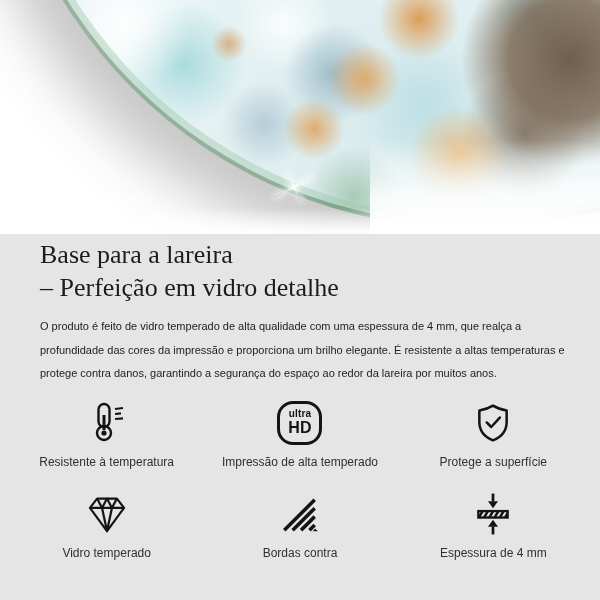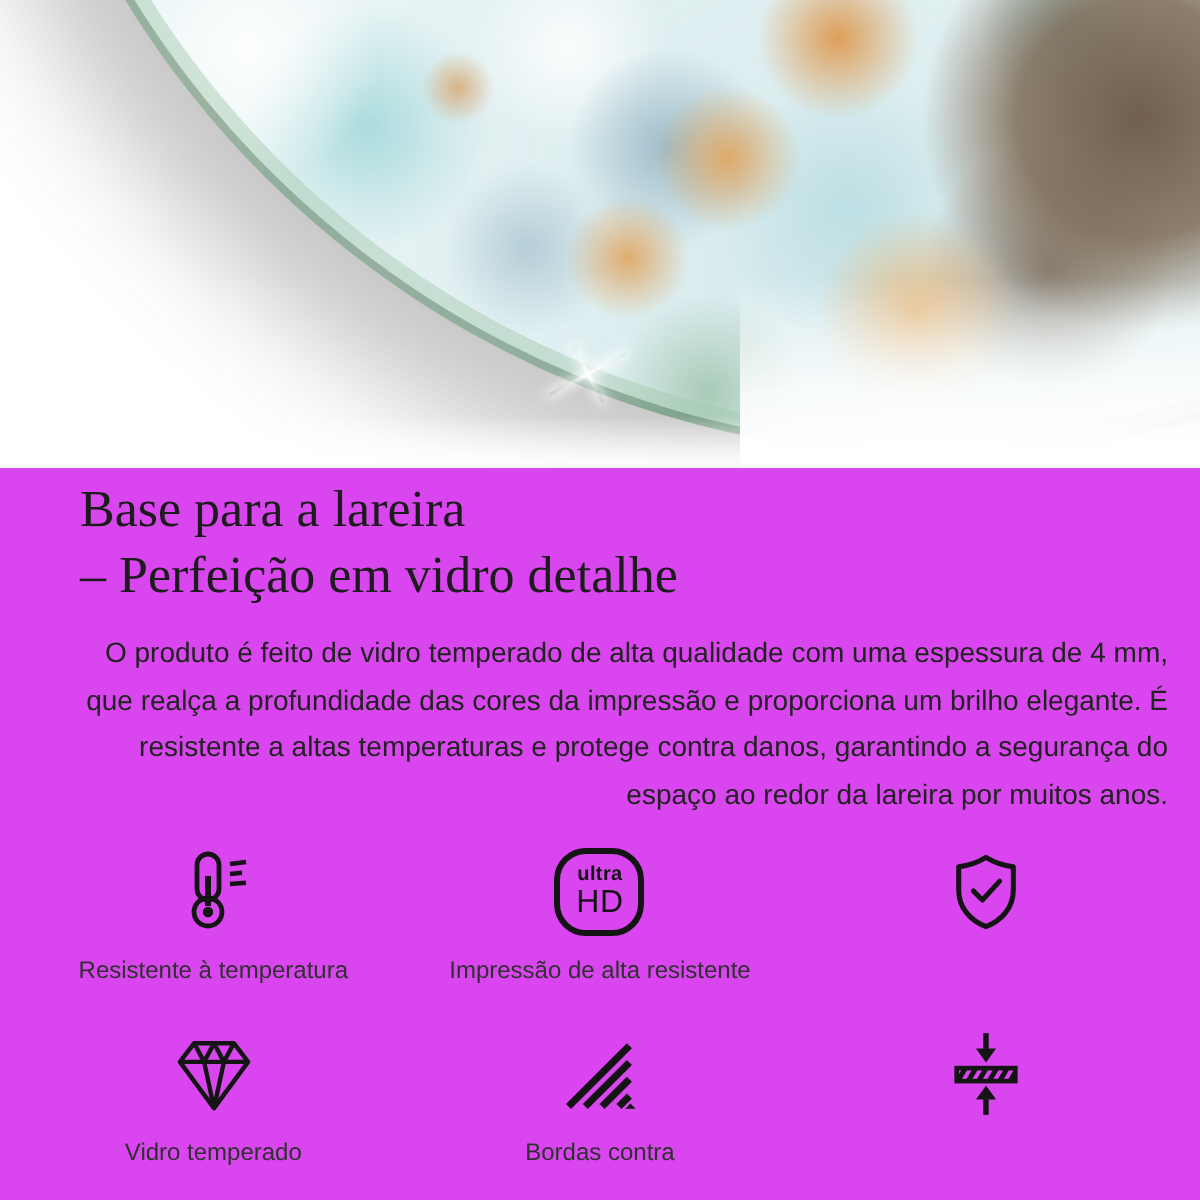--- a/index.html
+++ b/index.html
@@ -1,18 +1,18 @@
 <!DOCTYPE html>
 <html><head>
 <meta charset="utf-8">
 <style>
   * { margin:0; padding:0; box-sizing:border-box; }
   html,body { background:#ffffff; }
   .page {
-    position:relative; width:600px; height:600px; background:#d946ef;
+    position:relative; width:600px; height:600px; background:#e5e5e5;
     overflow:hidden; font-family:"Liberation Sans", sans-serif; color:#1a1a1a;
   }
 
   
   .hero { position:relative; width:600px; height:234px; overflow:hidden; background:#ffffff; }
   .glass {
     position:absolute; left:-8px; top:-728px; width:956px; height:956px;
     border-radius:50%;
     border:4px solid rgba(80,122,88,0.55);
     background-color:#e9f4f5;
@@ -67,42 +67,41 @@
   }
 
   
   .heading {
     margin:4px 40px 0 40px;
     font-family:"Liberation Serif", serif;
     font-size:26px; line-height:33px; font-weight:400; color:#1c1c1c;
   }
   .description {
     margin:11px 16px 0 40px;
-    font-size:14px; line-height:23.5px; color:#222222;
+    font-size:11px; line-height:23.5px; color:#222222;
     max-width:545px;
-    text-align:right;
   }
 
   
   .features {
     display:grid; grid-template-columns:repeat(3, 1fr);
     row-gap:22px; margin-top:14px; padding:0 10px;
   }
   .feature { display:flex; flex-direction:column; align-items:center; }
   .feature .icon-box { height:46px; display:flex; align-items:center; justify-content:center; }
   .feature .label { margin-top:9px; font-size:12px; color:#303030; }
   .feature svg { display:block; }
 
   .uhd-box {
     width:45px; height:44px; border:3px solid #141414; border-radius:16px;
     display:flex; flex-direction:column; align-items:center; justify-content:center;
     color:#141414; line-height:1;
   }
   .uhd-box .uhd-top { font-size:10px; font-weight:700; letter-spacing:0.2px; }
-  .uhd-box .uhd-bottom { font-size:16px; font-weight:400; letter-spacing:0.3px; margin-top:1px;text-align:right; }
+  .uhd-box .uhd-bottom { font-size:16px; font-weight:700; letter-spacing:0.3px; margin-top:1px;text-align:right; }
 </style>
 </head>
 <body>
 
 <div class="page">
 
   <div class="hero">
     <div class="glass"></div>
     <div class="sparkle"></div>
     <div class="fade-right"></div>
@@ -133,30 +132,31 @@
       <div class="label">Resistente à temperatura</div>
     </div>
 
     <div class="feature">
       <div class="icon-box">
         <div class="uhd-box">
           <span class="uhd-top">ultra</span>
           <span class="uhd-bottom">HD</span>
         </div>
       </div>
-      <div class="label">Impressão de alta resistente</div>
+      <div class="label">Impressão de alta temperado</div>
     </div>
 
     <div class="feature">
       <div class="icon-box">
         <svg width="42" height="44" viewBox="0 0 40 40" fill="none" stroke="#141414" stroke-width="2.4" stroke-linecap="round" stroke-linejoin="round">
           <path d="M20 3.5 C24 6 29 7.5 33 8 V19 C33 27.5 27.5 33.5 20 36.5 C12.5 33.5 7 27.5 7 19 V8 C11 7.5 16 6 20 3.5 Z"></path>
           <path d="M14 19.5 L18.3 23.8 L26.5 14.8"></path>
         </svg>
       </div>
+      <div class="label">Protege a superfície</div>
     </div>
 
     <div class="feature">
       <div class="icon-box">
         <svg width="44" height="42" viewBox="0 0 40 38" fill="none" stroke="#141414" stroke-width="2" stroke-linejoin="round">
           <path d="M11 5 H29 L35.5 13.5 L20 34.5 L4.5 13.5 Z"></path>
           <path d="M4.5 13.5 H35.5"></path>
           <path d="M11 5 L15.5 13.5 L20 5 L24.5 13.5 L29 5"></path>
           <path d="M15.5 13.5 L20 34.5 L24.5 13.5"></path>
         </svg>
@@ -193,16 +193,17 @@
           <g clip-path="url(#barclip)" stroke-width="2.4">
             <line x1="6" y1="27" x2="13" y2="15"></line>
             <line x1="11" y1="27" x2="18" y2="15"></line>
             <line x1="16" y1="27" x2="23" y2="15"></line>
             <line x1="21" y1="27" x2="28" y2="15"></line>
             <line x1="26" y1="27" x2="33" y2="15"></line>
             <line x1="31" y1="27" x2="38" y2="15"></line>
           </g>
         </svg>
       </div>
+      <div class="label">Espessura de 4 mm</div>
     </div>
 
   </div>
 </div>
 
 </body></html>

